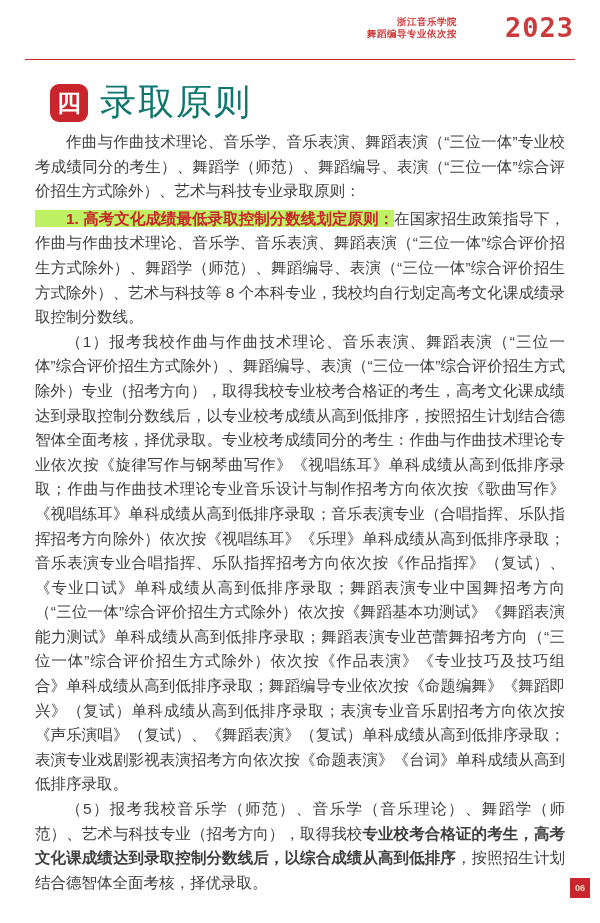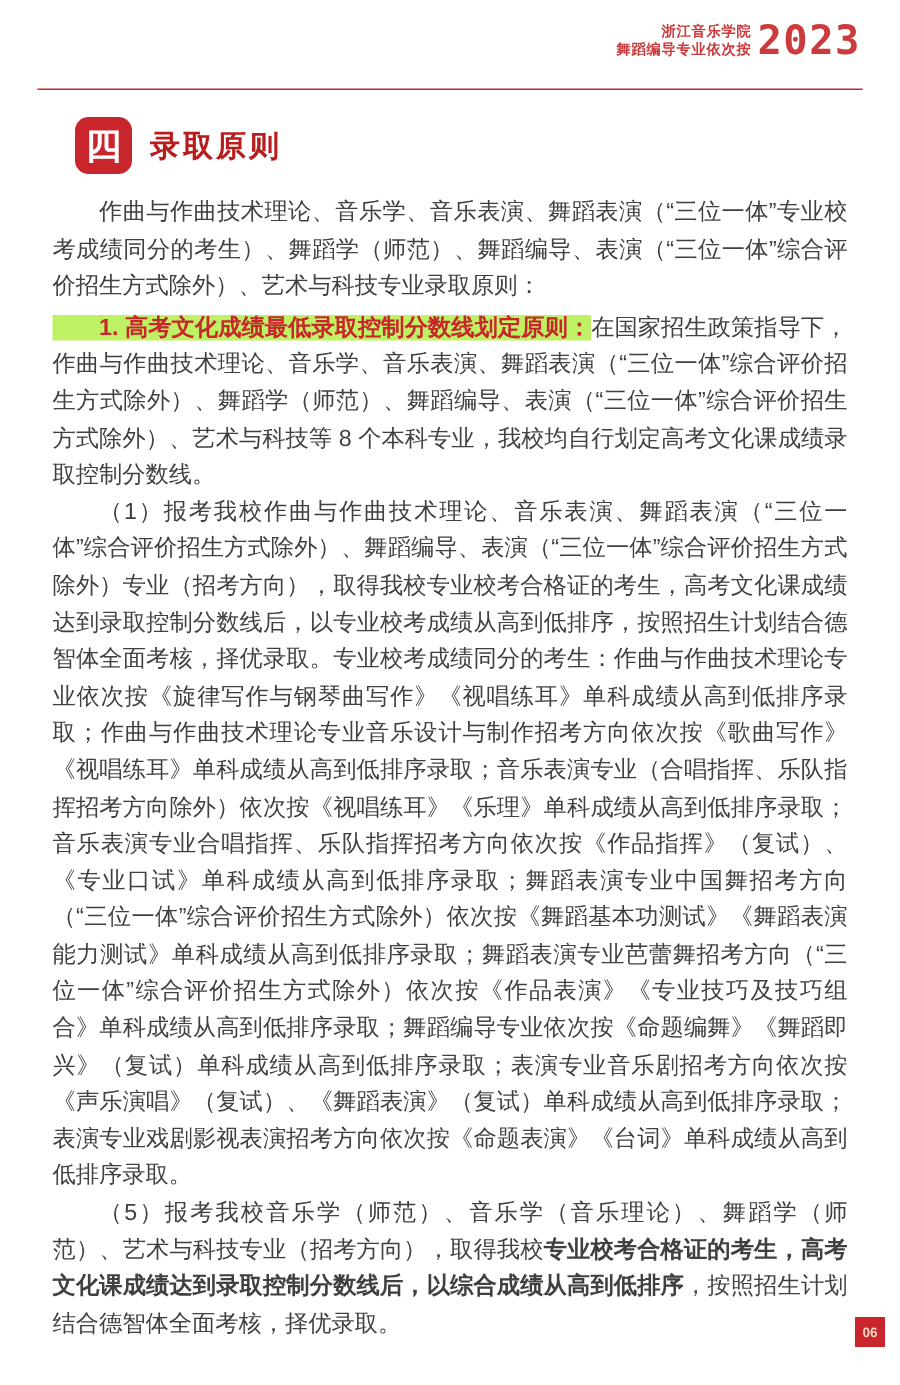--- a/index.html
+++ b/index.html
@@ -37,20 +37,21 @@
     letter-spacing: 0.5px;
     font-family: Liberation Serif, serif;
   }
   .header-year {
     color: #cb3b3b;
     font-size: 27px;
     font-weight: bold;
     font-family: "DejaVu Sans Mono", "Liberation Mono", monospace;
     letter-spacing: 1px;
     line-height: 28px;
+    margin-left: 44px;
   }
   .header-rule {
     position: absolute;
     top: 59px;
     left: 25px;
     right: 25px;
     height: 0;
     border-top: 1.5px solid #c9252c;
   }
 
@@ -69,23 +70,23 @@
     background: #c9252c;
     border-radius: 9px;
     color: #ffffff;
     font-size: 24px;
     font-weight: bold;
     display: flex;
     align-items: center;
     justify-content: center;
   }
   .section-label {
-    color: #b91c1c;
-    font-size: 20px;
-    font-weight: bold;
+    color: #0f766e;
+    font-size: 36px;
+    font-weight: normal;
     letter-spacing: 2px;
   }
 
   
   .body-text {
     position: absolute;
     top: 130px;
     left: 35px;
     width: 530px;
     font-size: 15.5px;

